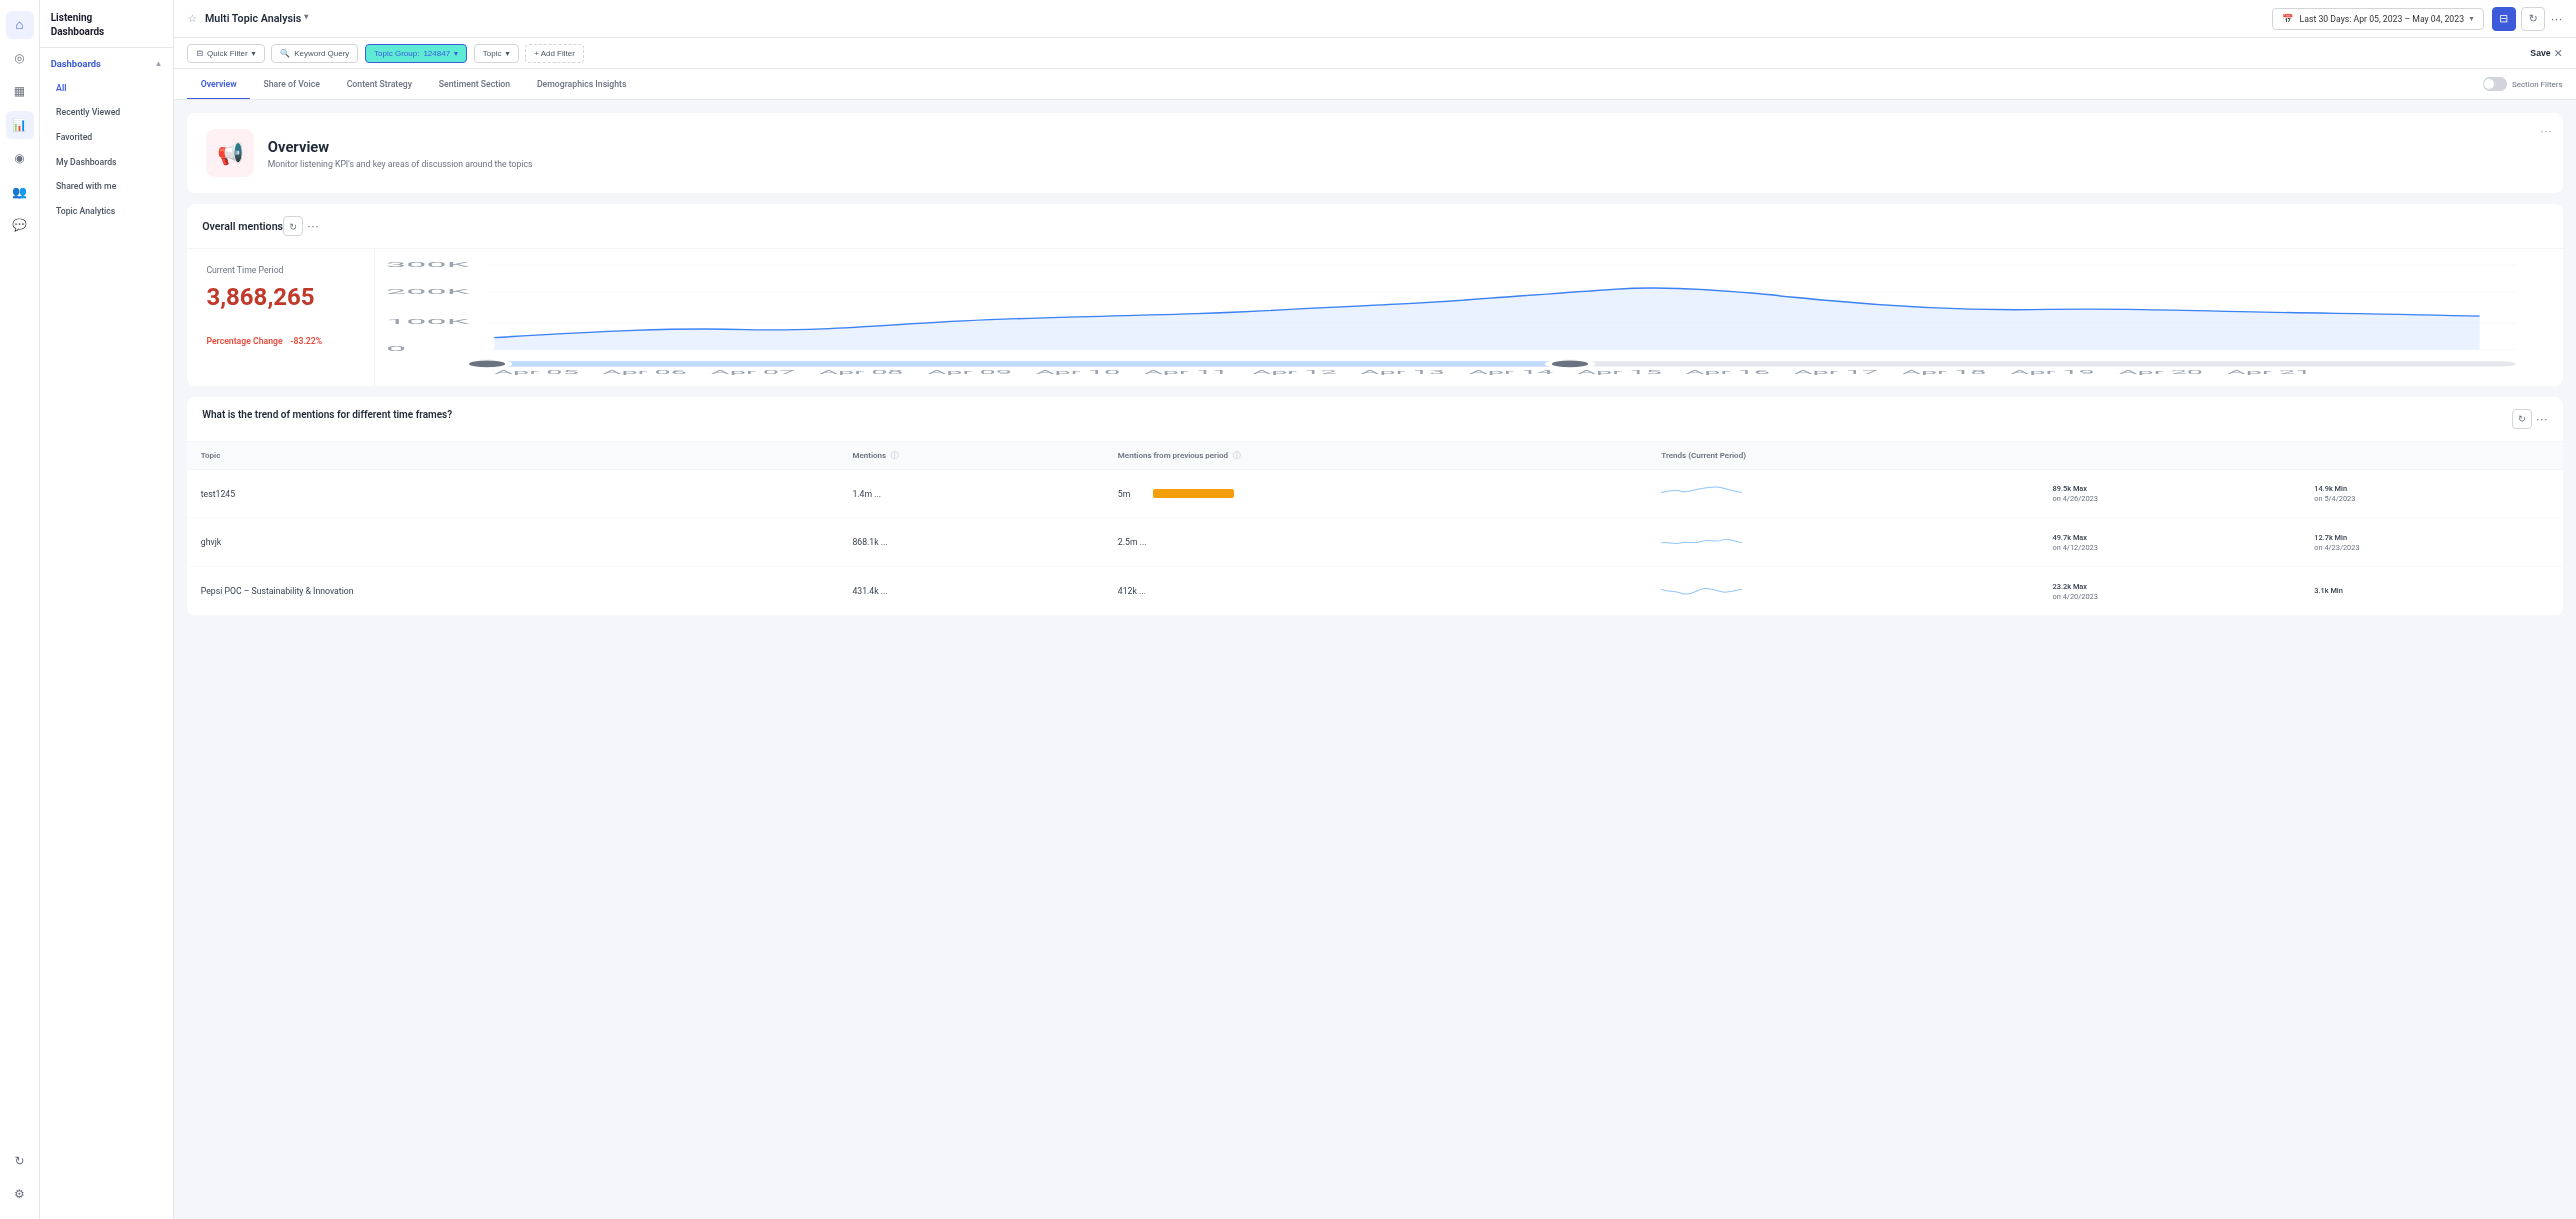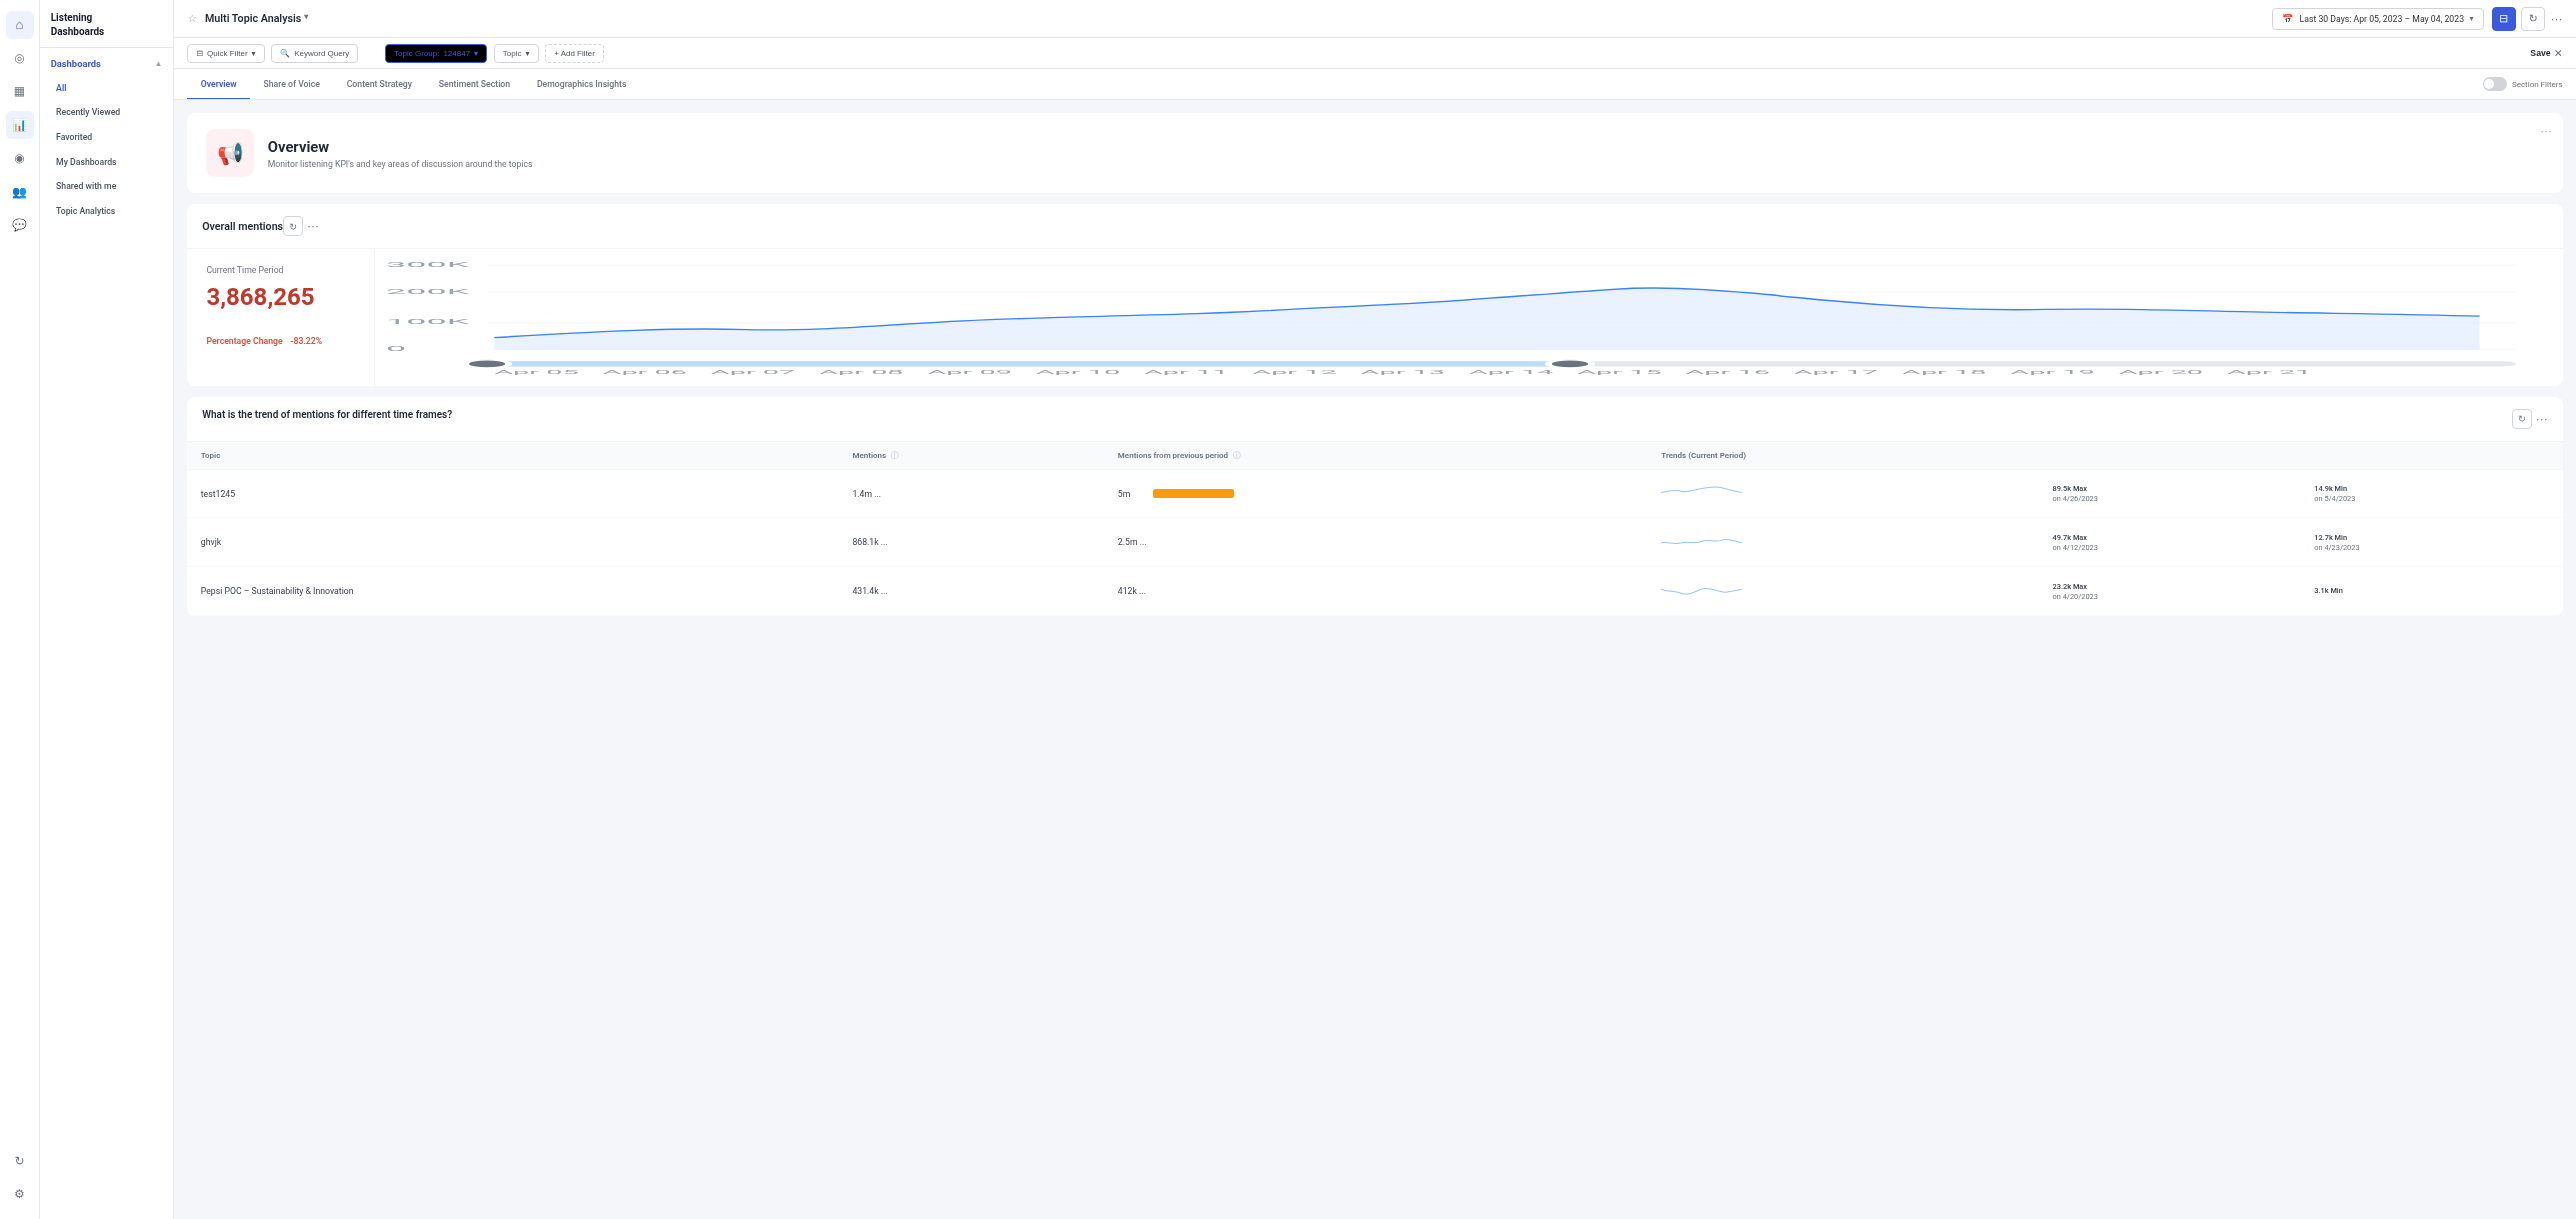--- a/index.html
+++ b/index.html
@@ -27,21 +27,21 @@
     .date-range { display: flex; align-items: center; gap: 5.4px; background: #fff; border: 0.7px solid #d1d5db; border-radius: 4px; padding: 4.7px 9.4px; font-size: 8.7px; cursor: pointer; margin-left: auto; }
     .date-icon { font-size: 9.4px; color: #6b7280; }
     .topbar-actions { display: flex; align-items: center; gap: 5.4px; }
     .icon-btn { width: 24px; height: 24px; display: flex; align-items: center; justify-content: center; border: 0.7px solid #d1d5db; border-radius: 4px; cursor: pointer; background: #fff; color: #6b7280; font-size: 10.7px; }
     .icon-btn.active { background: #3b5bdb; color: #fff; border-color: #3b5bdb; }
     .icon-btn-dots { background: none; border: none; font-size: 12px; color: #6b7280; cursor: pointer; }
 
     
     .filterbar { background: #fff; border-bottom: 0.7px solid #e5e7eb; padding: 5.4px 13.4px; display: flex; align-items: center; gap: 6.7px; }
     .filter-btn { display: flex; align-items: center; gap: 4px; border: 0.7px solid #d1d5db; border-radius: 4px; padding: 4px 8px; font-size: 8px; cursor: pointer; background: #fff; color: #4b5563; }
-    .filter-btn.active { border-color: #3b5bdb; color: #3b5bdb; background: #000000; margin-left: 20px; }
+    .filter-btn.active { border-color: #3b5bdb; color: #3b5bdb; background: #5eead4; }
     .filter-save { margin-left: auto; display: flex; align-items: center; gap: 3px; }
     .save-btn { border: none; background: none; font-size: 8.7px; font-weight: 600; color: #1f2937; cursor: pointer; }
     .close-btn { border: none; background: none; font-size: 10.7px; color: #6b7280; cursor: pointer; }
 
     
     .tabs { background: #fff; border-bottom: 0.7px solid #e5e7eb; padding: 0 13.4px; display: flex; align-items: center; gap: 0; }
     .tab-item { padding: 9.4px 13.4px; font-size: 8.7px; font-weight: 500; color: #6b7280; cursor: pointer; border-bottom: 1.3px solid transparent; }
     .tab-item.active { color: #3b5bdb; border-bottom-color: #3b5bdb; font-weight: 600; }
     .section-filters-toggle { margin-left: auto; display: flex; align-items: center; gap: 5.4px; font-size: 8px; color: #6b7280; }
     .toggle-switch { width: 24px; height: 13.4px; background: #d1d5db; border-radius: 6.7px; position: relative; cursor: pointer; }

